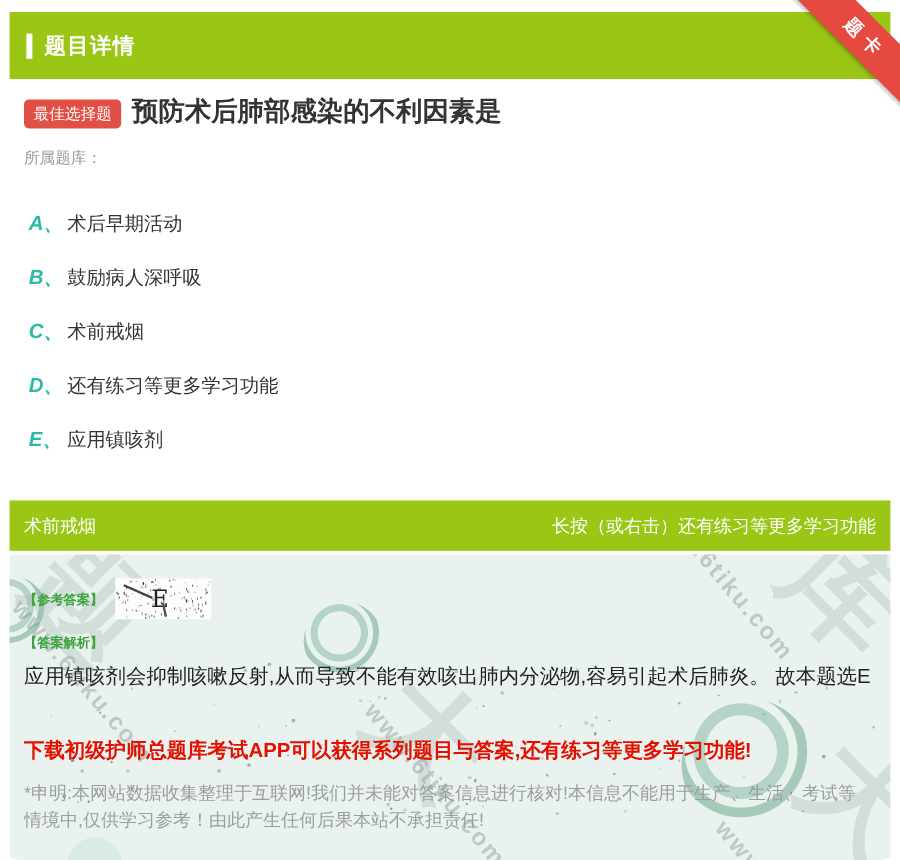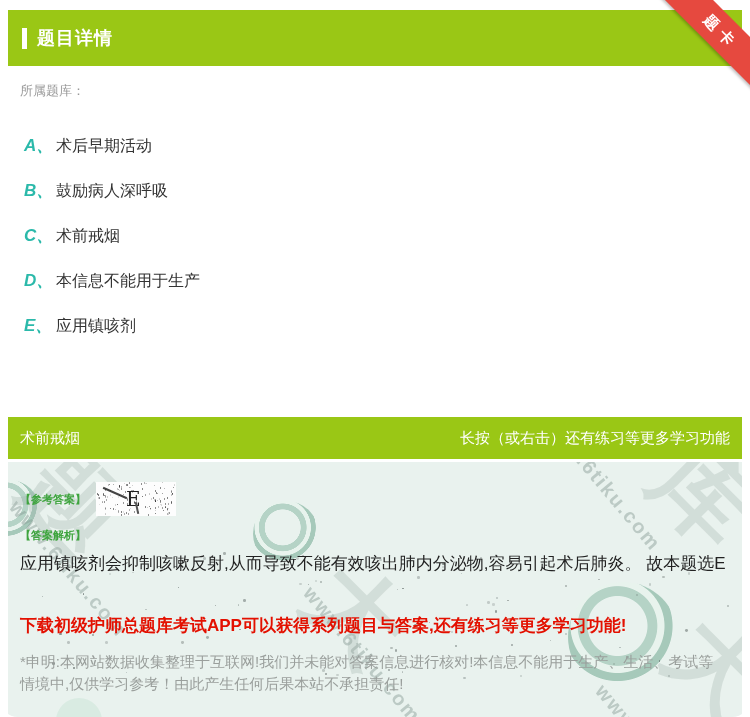--- a/index.html
+++ b/index.html
@@ -90,39 +90,43 @@
     <h1>题目详情</h1>
   </div>
 
   <div class="ribbon-wrap">
     <div class="ribbon-band">
       <span>题卡</span>
     </div>
   </div>
 
   <section class="question">
+    <div class="q-title-row">
+      <span class="badge type-badge">最佳选择题</span>
+      <span class="q-title">预防术后肺部感染的不利因素是</span>
+    </div>
     <div class="q-meta-row">
       <span class="meta-label">所属题库：</span>
     </div>
     <ul class="options">
       <li class="option">
         <span class="opt-letter"><span>A</span><span>、</span></span>
         <span class="opt-text">术后早期活动</span>
       </li>
       <li class="option">
         <span class="opt-letter"><span>B</span><span>、</span></span>
         <span class="opt-text">鼓励病人深呼吸</span>
       </li>
       <li class="option">
         <span class="opt-letter"><span>C</span><span>、</span></span>
         <span class="opt-text">术前戒烟</span>
       </li>
       <li class="option">
         <span class="opt-letter"><span>D</span><span>、</span></span>
-        <span class="opt-text">本信息不能用于生产</span>
+        <span class="opt-text">还有练习等更多学习功能</span>
       </li>
       <li class="option">
         <span class="opt-letter"><span>E</span><span>、</span></span>
         <span class="opt-text">应用镇咳剂</span>
       </li>
     </ul>
   </section>
 
   <div class="answer-bar">
     <span>术前戒烟</span>

